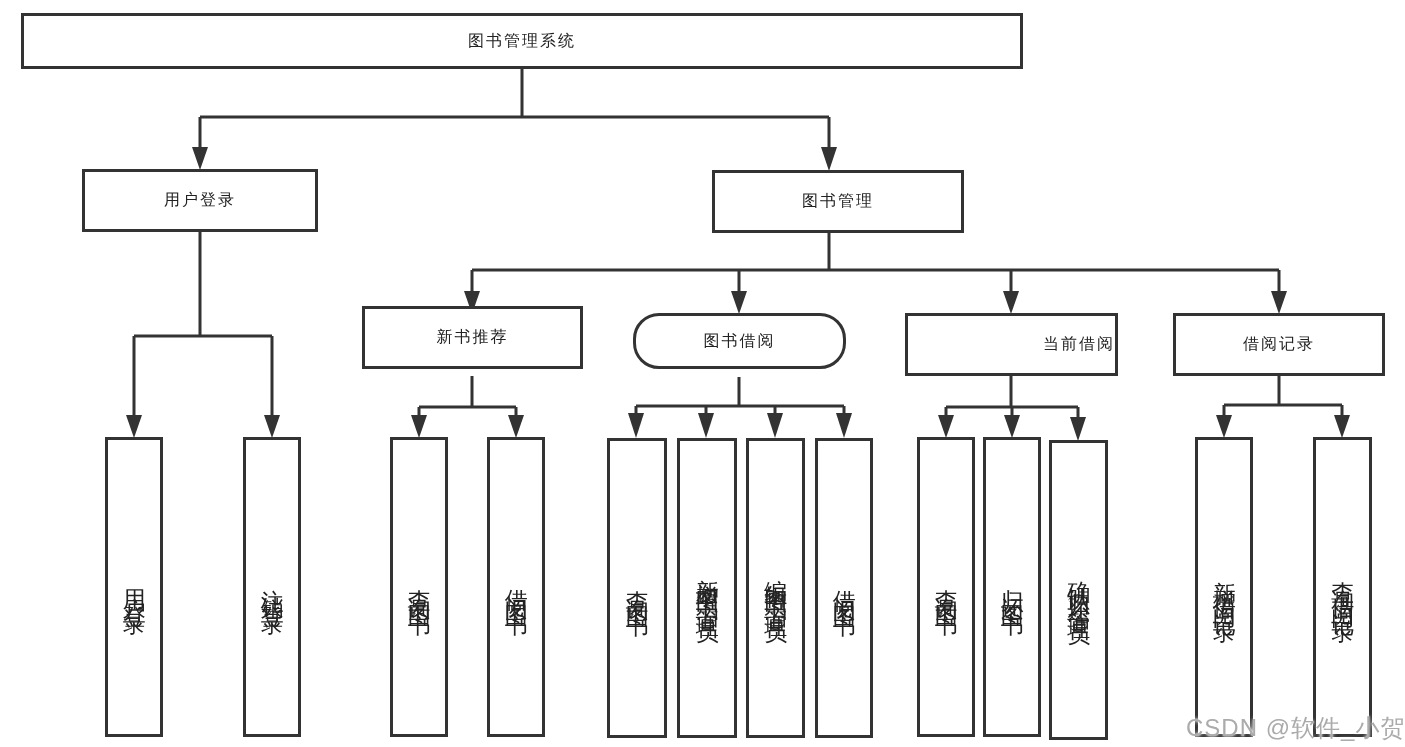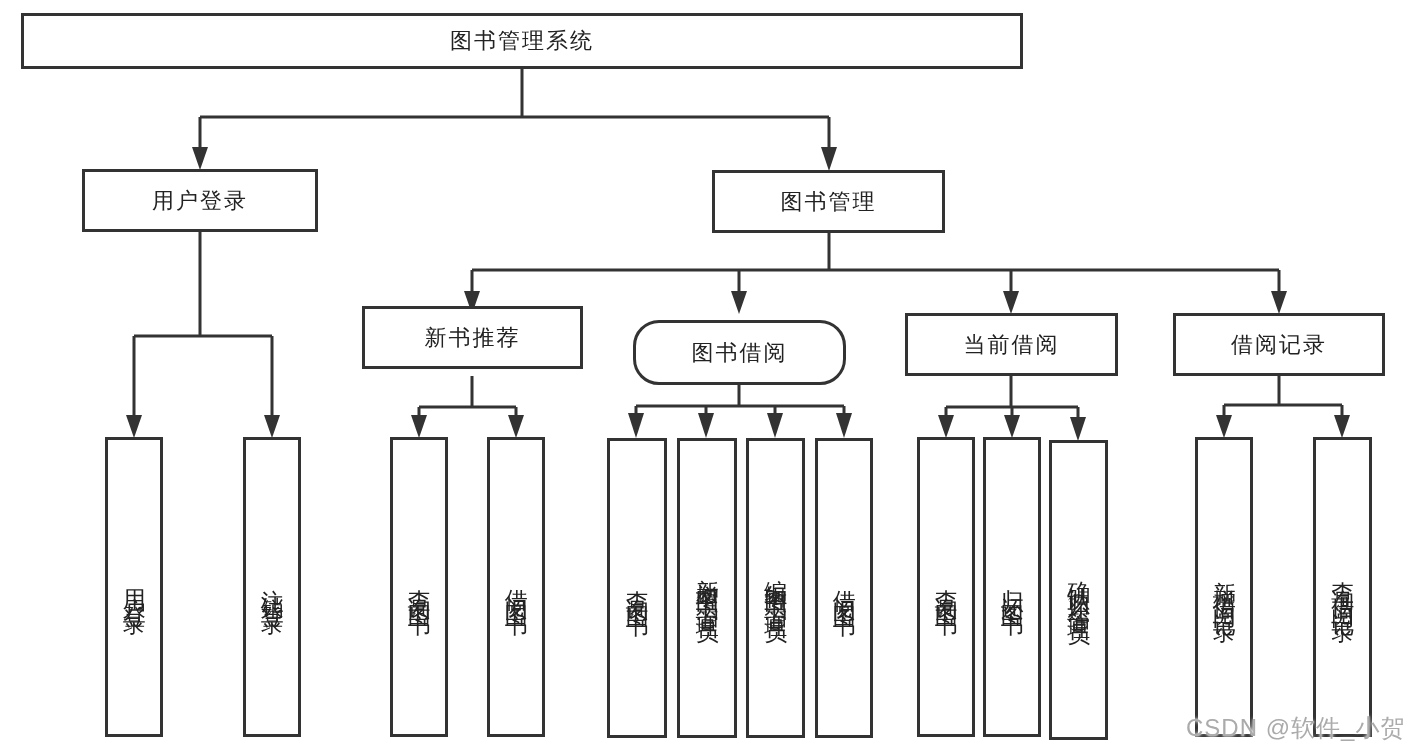--- a/index.html
+++ b/index.html
@@ -22,21 +22,21 @@
     box-sizing: border-box;
     border: 3px solid #333333;
     background: #ffffff;
     display: flex;
     align-items: center;
     justify-content: center;
     color: #222222;
     z-index: 1;
   }
   .node.h span {
-    font-size: 22px;
+    font-size: 16px;
     letter-spacing: 2px;
     white-space: nowrap;
   }
   .node.v span {
     writing-mode: vertical-rl;
     text-orientation: mixed;
     font-size: 23px;
     letter-spacing: 8px;
     line-height: 1.1;
     white-space: nowrap;
@@ -97,31 +97,31 @@
     <polygon points="1334,415 1350,415 1342,438" fill="#333333"></polygon>
   </svg>
 
   <div class="node h" style="left:21px; top:13px; width:1002px; height:56px;">
     <span>图书管理系统</span>
   </div>
 
   <div class="node h" style="left:82px; top:169px; width:236px; height:63px;">
     <span>用户登录</span>
   </div>
-  <div class="node h" style="left:712px; top:170px; width:233px; height:63px;">
+  <div class="node h" style="left:712px; top:170px; width:252px; height:63px;">
     <span>图书管理</span>
   </div>
 
   <div class="node h" style="left:362px; top:306px; width:221px; height:63px;">
     <span>新书推荐</span>
   </div>
-  <div class="node h" style="left:633px; top:320px; width:213px; height:65px;border-radius:26px;">
+  <div class="node h" style="left:633px; top:313px; width:213px; height:56px;border-radius:26px;">
     <span>图书借阅</span>
   </div>
-  <div class="node h" style="left:905px; top:313px; width:213px; height:63px;">
+  <div class="node h" style="left:905px; top:313px; width:213px; height:63px;justify-content:flex-end;">
     <span>当前借阅</span>
   </div>
   <div class="node h" style="left:1173px; top:313px; width:212px; height:63px;">
     <span>借阅记录</span>
   </div>
 
   <div class="node v" style="left:105px; top:437px; width:58px; height:300px;">
     <span>用户登录</span>
   </div>
   <div class="node v" style="left:243px; top:437px; width:58px; height:300px;">

